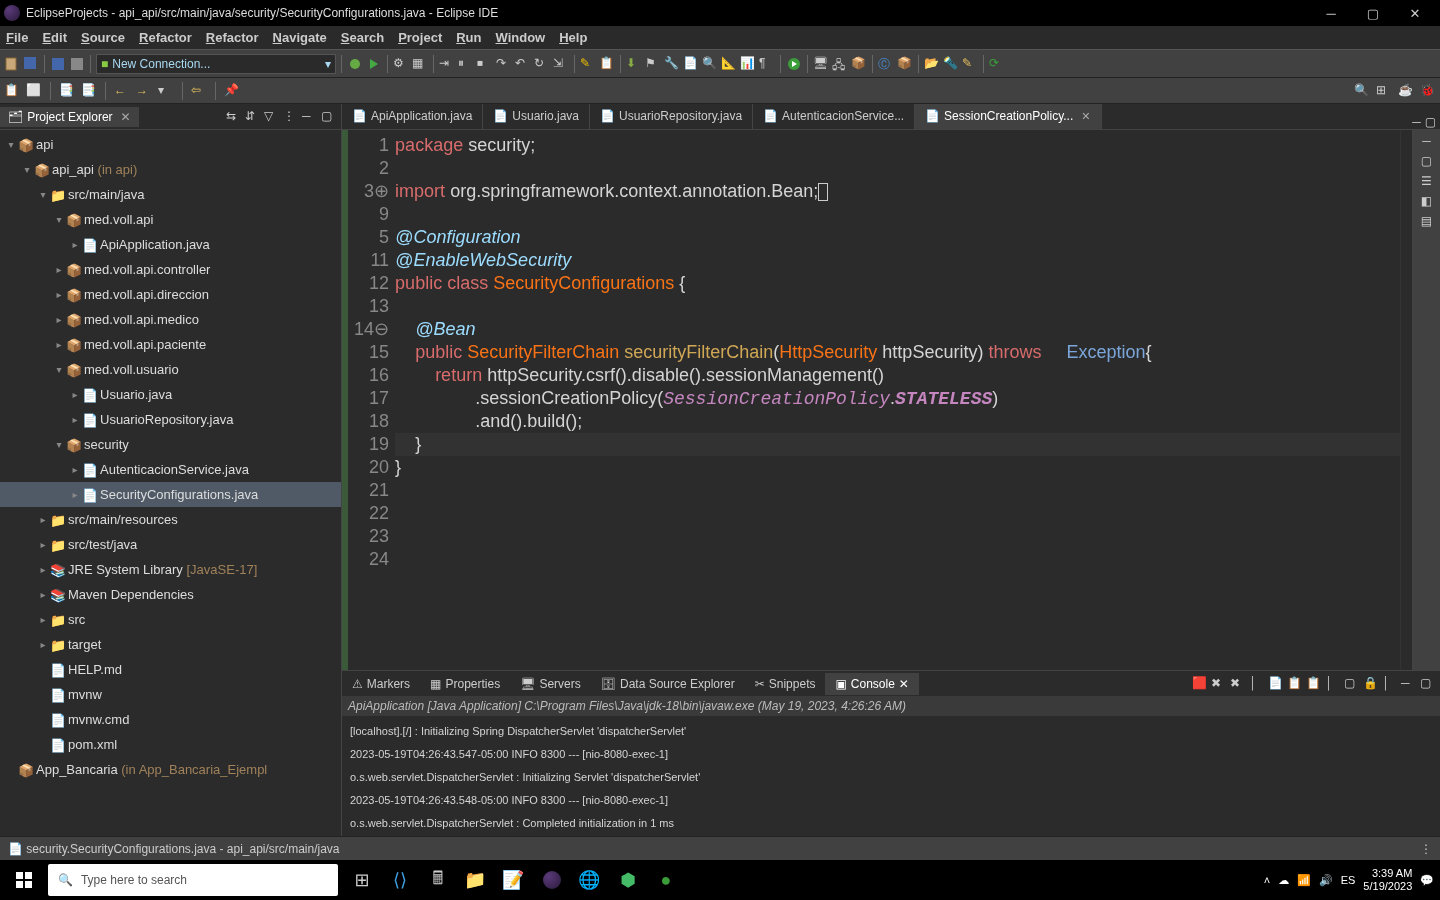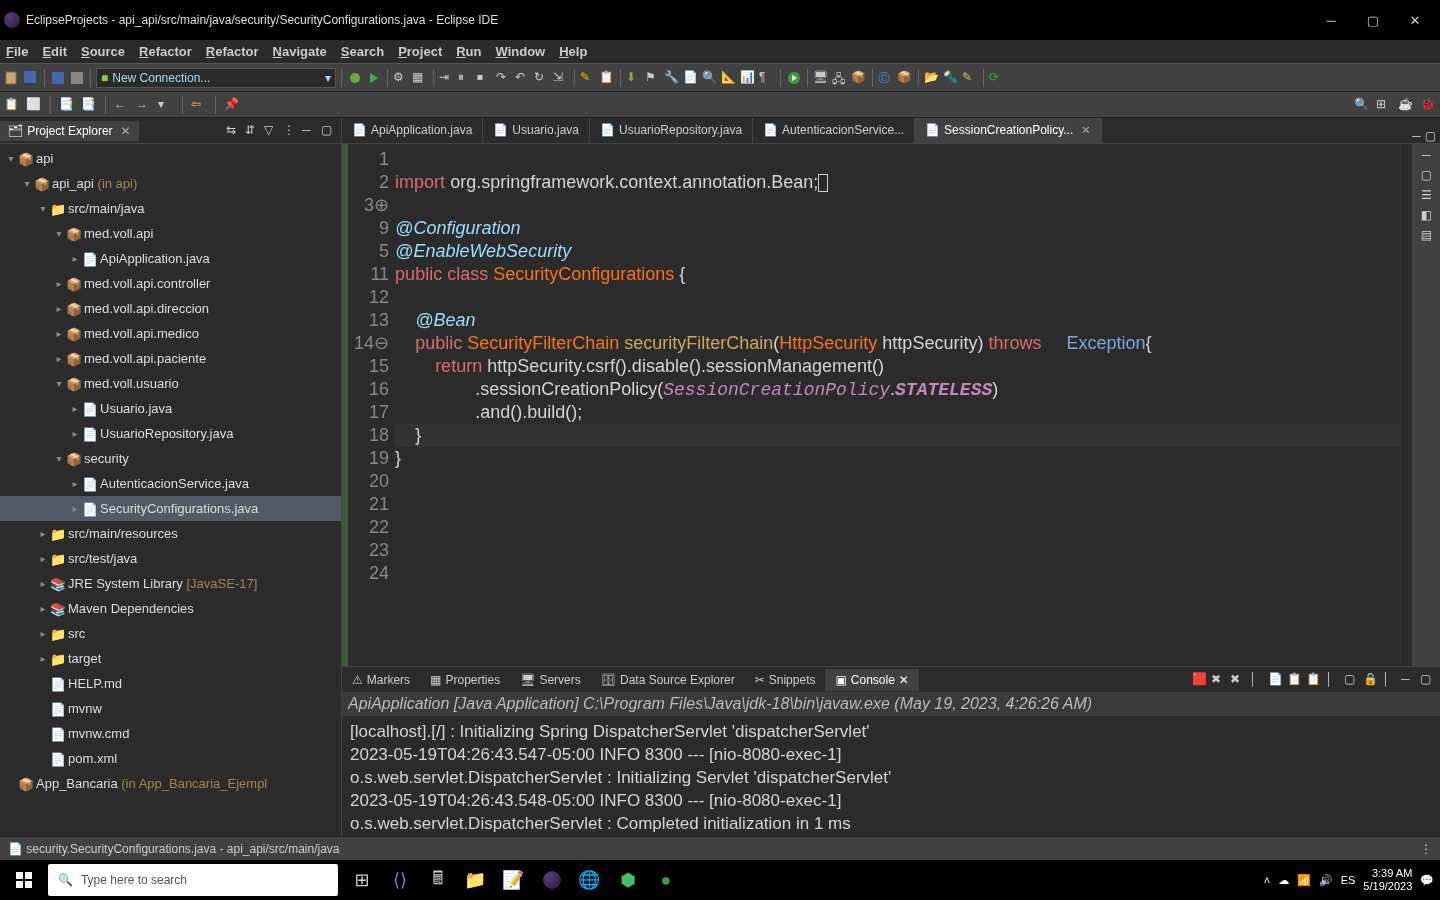--- a/index.html
+++ b/index.html
@@ -1,17 +1,17 @@
 <!DOCTYPE html>
 <html><head>
 <meta charset="utf-8">
 <style>
 * { margin: 0; padding: 0; box-sizing: border-box; font-family: "Segoe UI", Tahoma, sans-serif; }
 body { background: #1e1e1e; color: #cccccc; font-size: 12px; width: 1440px; height: 900px; overflow: hidden; display: flex; flex-direction: column; }
-.title-bar { background: #000; height: 40px; display: flex; align-items: center; padding: 0 4px; color: #ddd; font-size: 12px; }
+.title-bar { background: #000; height: 26px; display: flex; align-items: center; padding: 0 4px; color: #ddd; font-size: 12px; }
 .title-bar .eclipse-icon { width: 16px; height: 16px; margin-right: 6px; background: radial-gradient(circle at 30% 30%, #5a3a7a, #2a1a3a); border-radius: 50%; }
 .title-bar .spacer { flex: 1; }
 .win-btn { width: 42px; height: 26px; display: flex; align-items: center; justify-content: center; color: #ccc; font-size: 13px; }
 .menu-bar { background: #2a2a2a; height: 24px; display: flex; align-items: center; padding: 0 6px; gap: 14px; color: #ccc; font-size: 13px; border-bottom: 1px solid #555; }
 .menu-bar span { cursor: default; font-weight: bold; }
 .menu-bar span u { text-decoration: underline; }
 .toolbar { background: #414141; height: 28px; display: flex; align-items: center; padding: 0 4px; gap: 3px; border-bottom: 1px solid #222; overflow: hidden; }
 .toolbar2 { background: #414141; height: 26px; display: flex; align-items: center; padding: 0 4px; gap: 6px; border-bottom: 1px solid #222; }
 .tb-icon { width: 16px; height: 16px; display: inline-block; }
 .tb-sep { width: 1px; height: 18px; background: #666; margin: 0 2px; }
@@ -48,22 +48,22 @@
 .ann { color: #9cdcfe; font-style: italic; }
 .enum { color: #c586c0; font-style: italic; font-family: Liberation Mono, monospace; }
 .punc { color: #d4d4d4; }
 .hl-line { background: #323232; }
 .box-cursor { border: 1px solid #ccc; display: inline-block; width: 10px; height: 18px; vertical-align: middle; }
 .outline-strip { width: 28px; background: #414141; border-left: 1px solid #444; display: flex; flex-direction: column; align-items: center; gap: 6px; padding-top: 4px; }
 .bottom-tabs { background: #2b2b2b; height: 26px; display: flex; align-items: center; border-top: 1px solid #444; }
 .b-tab { padding: 4px 10px; display: flex; align-items: center; gap: 4px; font-size: 12px; color: #ccc; }
 .b-tab.active { background: #414141; color: #fff; }
 .console-toolbar { margin-left: auto; display: flex; gap: 3px; padding-right: 4px; }
-.console-header { background: #3a3a3a; padding: 3px 6px; font-size: 16px; color: #bbb; font-style: italic; }
-.console { background: #2b2b2b; font-family: Consolas, monospace; font-size: 17px; line-height: 23px; padding: 4px 8px; height: 120px; overflow: hidden; color: #d4d4d4; }
+.console-header { background: #3a3a3a; padding: 3px 6px; font-size: 12px; color: #bbb; font-style: italic; }
+.console { background: #2b2b2b; font-family: Consolas, monospace; font-size: 11px; line-height: 23px; padding: 4px 8px; height: 120px; overflow: hidden; color: #d4d4d4; }
 .status-bar { background: #414141; height: 24px; display: flex; align-items: center; padding: 0 8px; font-size: 12px; color: #ccc; border-top: 1px solid #222; }
 .taskbar { background: #000; height: 40px; display: flex; align-items: center; }
 .win-start { width: 48px; height: 40px; display: flex; align-items: center; justify-content: center; color: #fff; font-size: 16px; }
 .search-box { background: #fff; height: 32px; width: 290px; display: flex; align-items: center; padding: 0 10px; gap: 8px; color: #666; border-radius: 2px; }
 .task-icons { display: flex; gap: 10px; margin-left: 10px; align-items: center; }
 .task-icon { width: 28px; height: 28px; display: flex; align-items: center; justify-content: center; font-size: 18px; }
 .tray { margin-left: auto; display: flex; align-items: center; gap: 8px; color: #fff; font-size: 11px; padding-right: 6px; }
 .tray-time { text-align: right; line-height: 13px; }
 svg { display: block; }
 .mini-scroll { width: 12px; background: #2b2b2b; border-left: 1px solid #333; }
@@ -397,20 +397,21 @@
             <div>17</div>
             <div>18</div>
             <div>19</div>
             <div>20</div>
             <div>21</div>
             <div>22</div>
             <div>23</div>
             <div>24</div>
           </div>
         <div class="code" id="codebody">
+            <div class="code-line"><span class="kw2">package</span> <span class="punc">security;</span></div>
             <div class="code-line"></div>
             <div class="code-line"><span class="kw2">import</span> <span class="punc">org.springframework.context.annotation.Bean;</span><span class="box-cursor"></span></div>
             <div class="code-line"></div>
             <div class="code-line"><span class="ann">@Configuration</span></div>
             <div class="code-line"><span class="ann">@EnableWebSecurity</span></div>
             <div class="code-line"><span class="kw2">public</span> <span class="kw2">class</span> <span class="type">SecurityConfigurations</span> <span class="punc">{</span></div>
             <div class="code-line"></div>
             <div class="code-line">    <span class="ann">@Bean</span></div>
             <div class="code-line">    <span class="kw2">public</span> <span class="type">SecurityFilterChain</span> <span class="mname">securityFilterChain</span><span class="punc">(</span><span class="type">HttpSecurity</span> <span class="punc">httpSecurity)</span> <span class="kw2">throws</span> <span class="type2">Exception</span><span class="punc">{</span></div>
             <div class="code-line">        <span class="kw2">return</span> <span class="punc">httpSecurity.csrf().disable().sessionManagement()</span></div>

